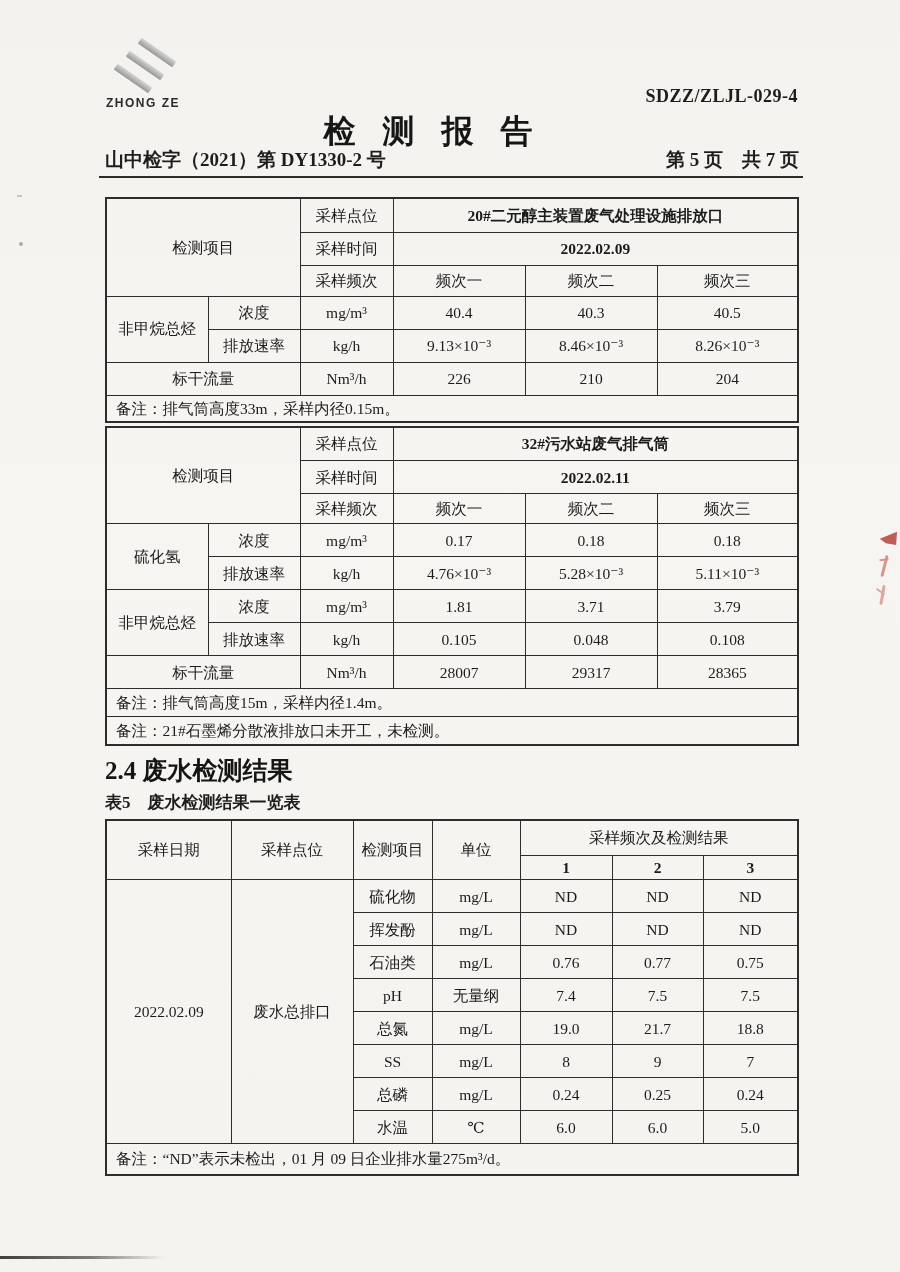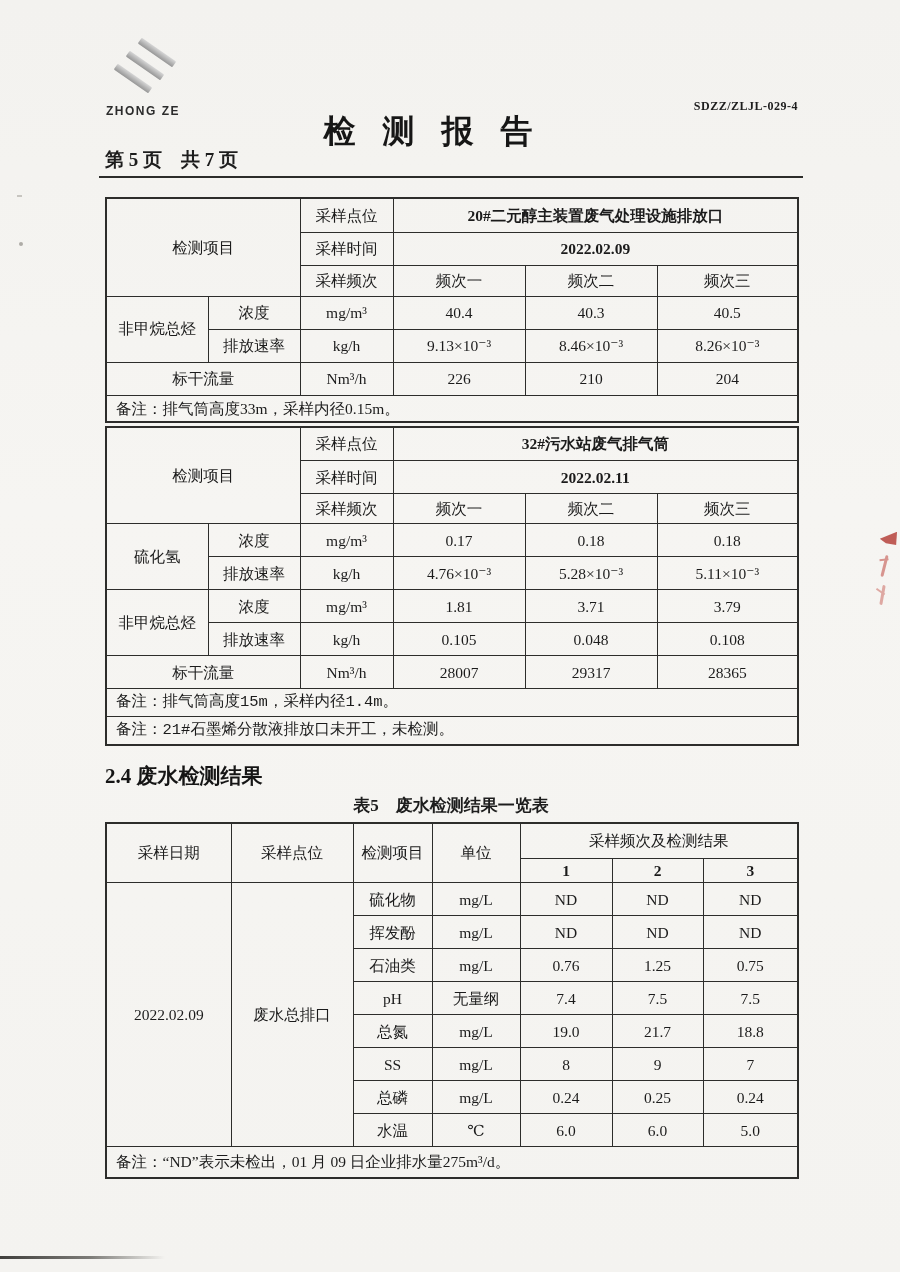--- a/index.html
+++ b/index.html
@@ -22,27 +22,26 @@
   .logo-bar {
     position: absolute; width: 42px; height: 7px;
     background: linear-gradient(180deg, #d6d6d6, #969696);
     transform: rotate(35deg);
     border-radius: 1px;
   }
   .logo-bar.b1 { left: 30px; top: 7px; }
   .logo-bar.b2 { left: 18px; top: 20px; }
   .logo-bar.b3 { left: 6px;  top: 33px; }
   .logo-text {
-    margin-top: 8px;
     font-family: "Liberation Sans", "DejaVu Sans", sans-serif;
     font-size: 12px; font-weight: bold; letter-spacing: 1.5px; color: #2b2b2b;
   }
   .doc-code {
-    position: absolute; top: 99px; right: 102px;
-    font-size: 12px; font-weight: bold; letter-spacing: 0.5px;
+    position: absolute; top: 86px; right: 102px;
+    font-size: 18px; font-weight: bold; letter-spacing: 0.5px;
   }
   .report-title {
     position: absolute; top: 110px; left: 0; width: 856px;
     text-align: center;
     font-size: 32px; font-weight: bold;
     letter-spacing: 27px; text-indent: 27px;
     color: #161616;
   }
   .meta-row {
     position: absolute; top: 147px; left: 105px; width: 694px;
@@ -56,27 +55,27 @@
   
   .content { position: absolute; left: 105px; top: 197px; width: 692px; }
   table {
     border-collapse: collapse; table-layout: fixed; width: 692px;
     font-size: 15.5px; color: #1b1b1b;
   }
   table, td { border: 1px solid #2d2d2b; }
   table { border-width: 2px; }
   td { text-align: center; vertical-align: middle; height: 32px; padding: 1px 2px; line-height: 1.25; }
   .h34 { height: 34px; } .h33 { height: 33px; } .h31 { height: 31px; }
-  .h30 { height: 30px; } .h28 { height: 28px; font-family: Liberation Mono, monospace; } .h26 { height: 26px; }
+  .h30 { height: 30px; } .h28 { height: 28px; } .h26 { height: 26px; }
   .h36 { height: 36px; } .h24 { height: 24px; }
   td.note { text-align: left; padding: 3px 9px; }
   td.bnum { font-weight: bold; }
   .tbl2 { margin-top: 3px; }
-  .section-heading { margin-top: 16px; font-size: 21px; font-weight: bold; color: #151515; }
-  .table-caption { margin-top: 4px; text-align: center; font-size: 17px; font-weight: bold; }
+  .section-heading { margin-top: 8px; font-size: 25px; font-weight: bold; color: #151515; }
+  .table-caption { margin-top: 4px; text-align: left; font-size: 17px; font-weight: bold; }
   .tbl3 { margin-top: 5px; }
   
   .speck1 { position: absolute; left: 17px; top: 195px; width: 5px; height: 2px; background: #c7c5c0; }
   .speck2 { position: absolute; left: 19px; top: 242px; width: 4px; height: 4px; background: #aeaca7; border-radius: 50%; }
   .bottom-edge-line {
     position: absolute; left: 0; top: 1256px; width: 165px; height: 3px;
     background: linear-gradient(90deg, #403f3c 0%, #7d7c78 55%, rgba(125,124,120,0) 100%);
   }
   .red-marks { position: absolute; right: 0; top: 527px; width: 50px; height: 90px; }
   .red-wedge {
@@ -113,20 +112,21 @@
       <div class="logo-bar b2"></div>
       <div class="logo-bar b3"></div>
     </div>
     <div class="logo-text">ZHONG ZE</div>
   </div>
 
   <div class="doc-code">SDZZ/ZLJL-029-4</div>
   <div class="report-title">检测报告</div>
 
   <div class="meta-row">
+    <span>山中检字（2021）第 DY1330-2 号</span>
     <span>第 5 页　共 7 页</span>
   </div>
   <div class="header-rule"></div>
 
   <div class="content">
 
     <table class="tbl1">
       <colgroup>
         <col style="width:102px">
           <col style="width:92px">
@@ -289,21 +289,21 @@
           <td class="h33">挥发酚</td>
           <td class="h33">mg/L</td>
           <td class="h33">ND</td>
           <td class="h33">ND</td>
           <td class="h33">ND</td>
         </tr>
         <tr>
           <td class="h33">石油类</td>
           <td class="h33">mg/L</td>
           <td class="h33">0.76</td>
-          <td class="h33">1.25</td>
+          <td class="h33">0.77</td>
           <td class="h33">0.75</td>
         </tr>
         <tr>
           <td class="h33">pH</td>
           <td class="h33">无量纲</td>
           <td class="h33">7.4</td>
           <td class="h33">7.5</td>
           <td class="h33">7.5</td>
         </tr>
         <tr>

